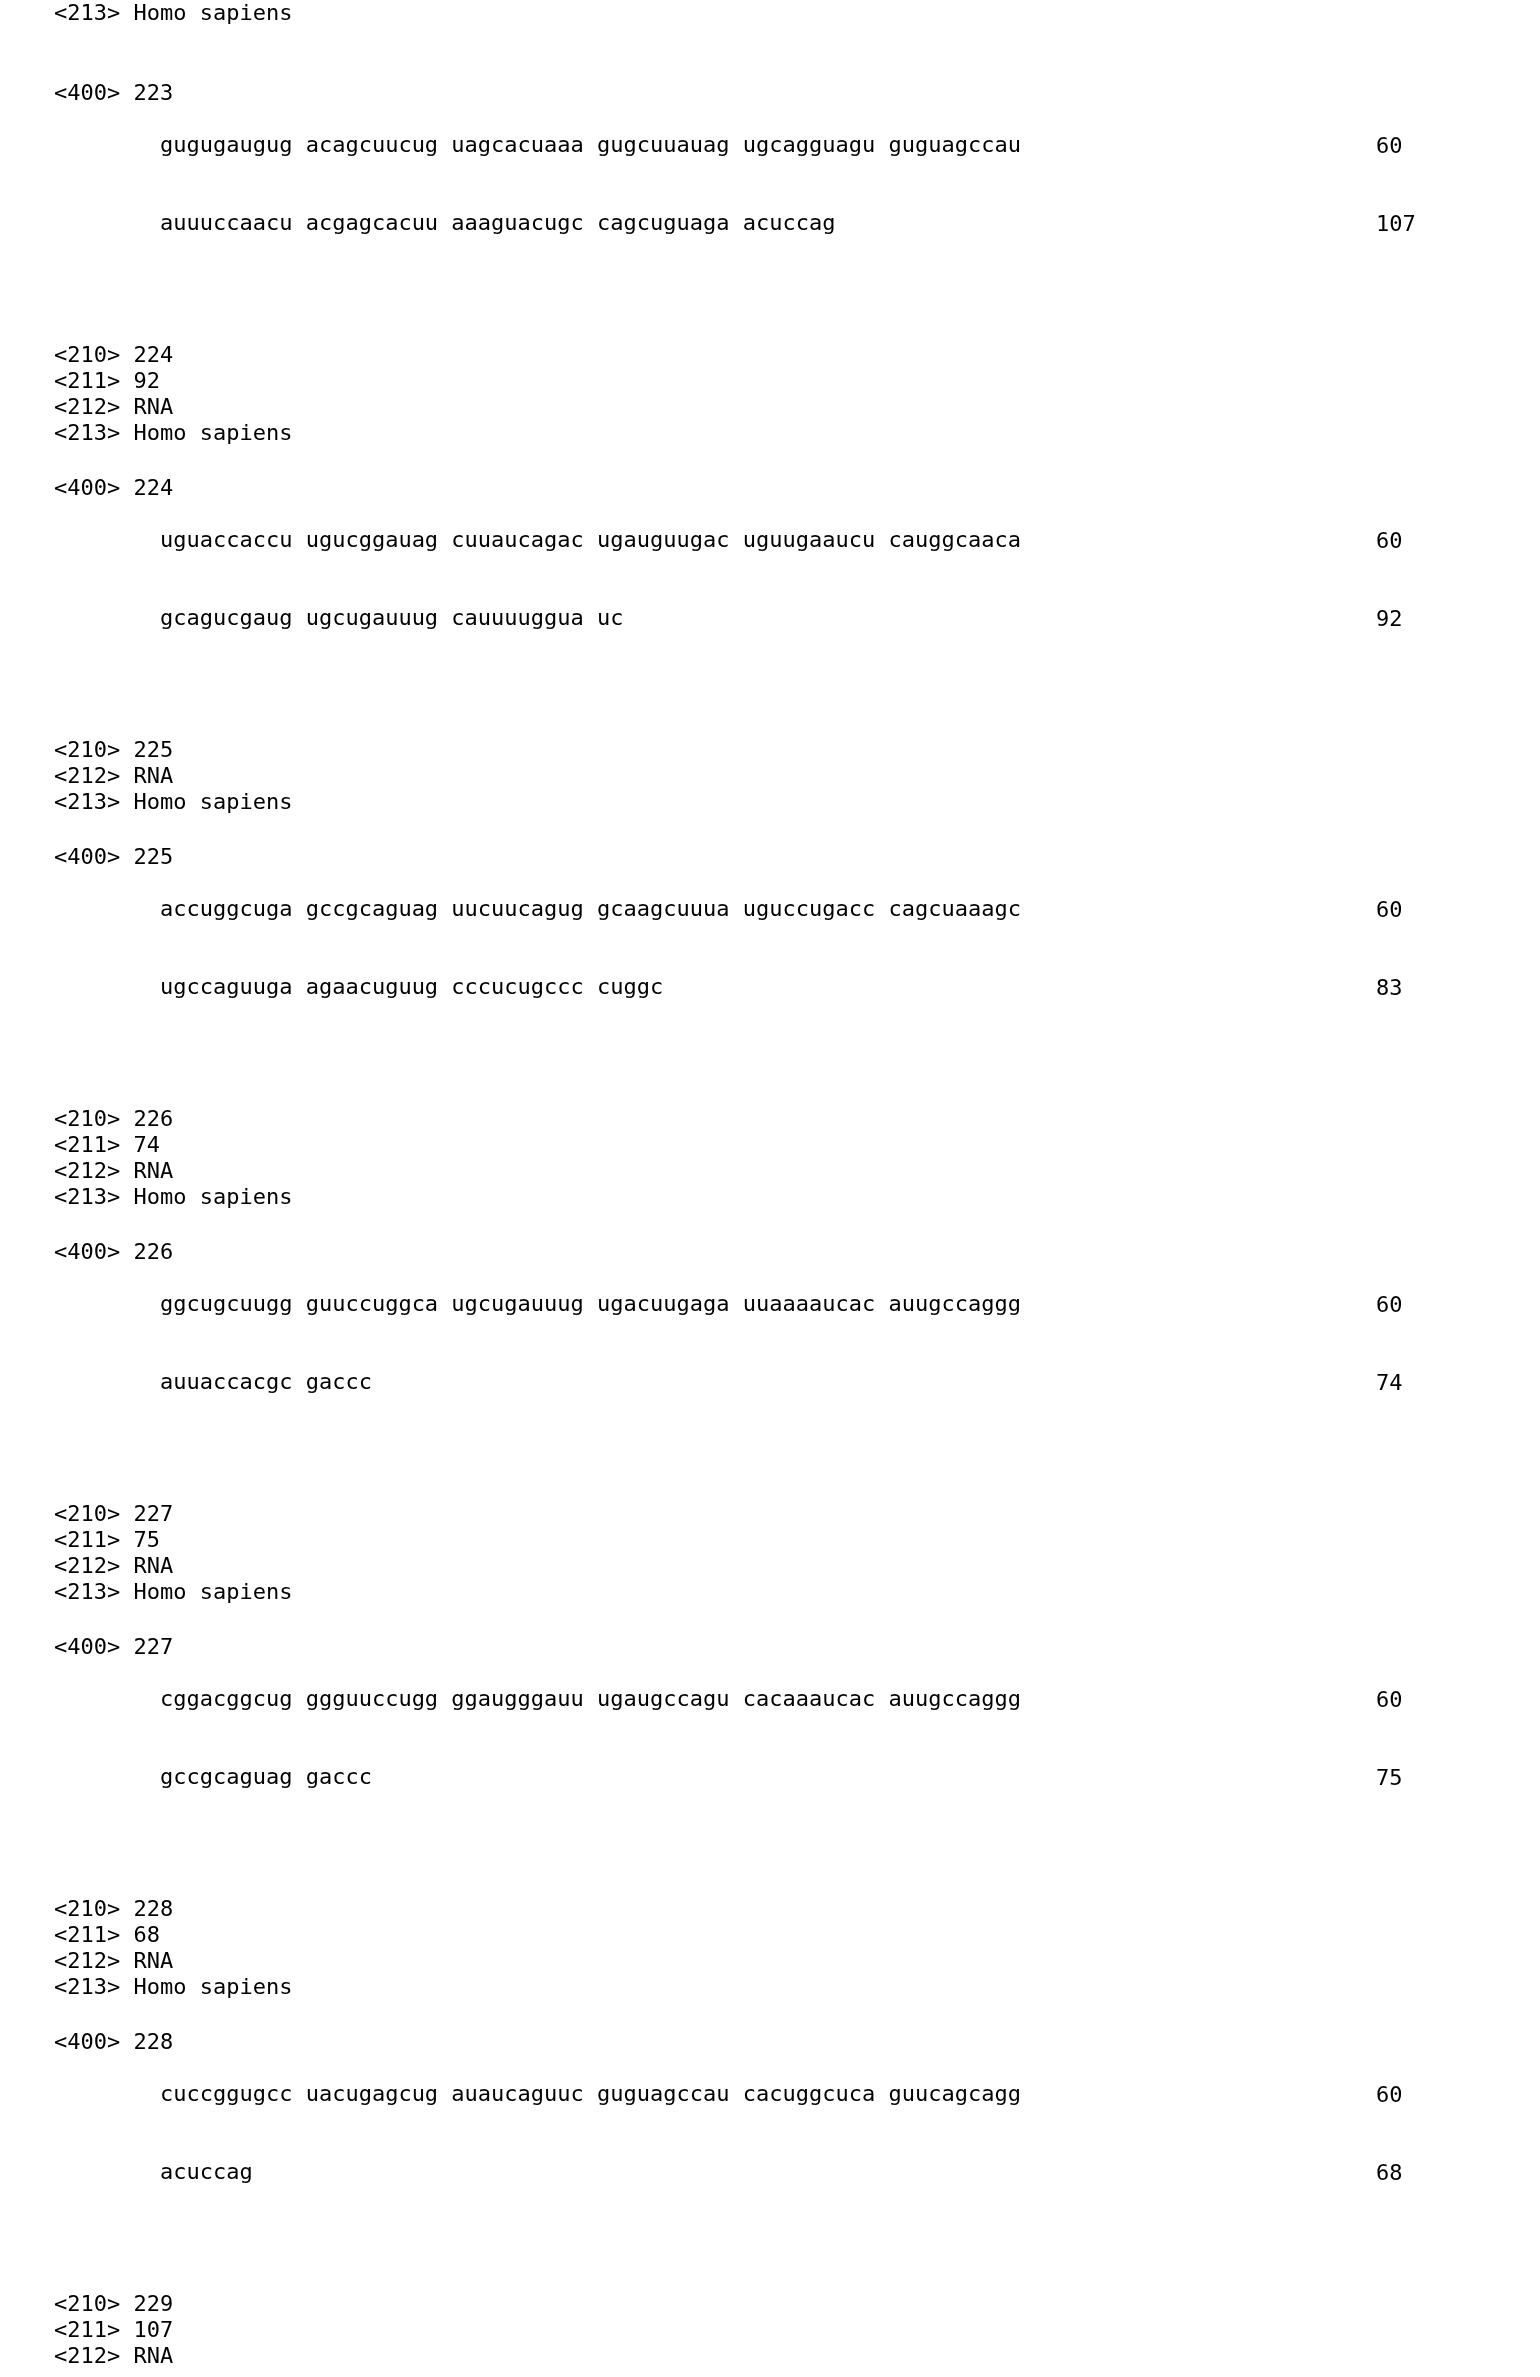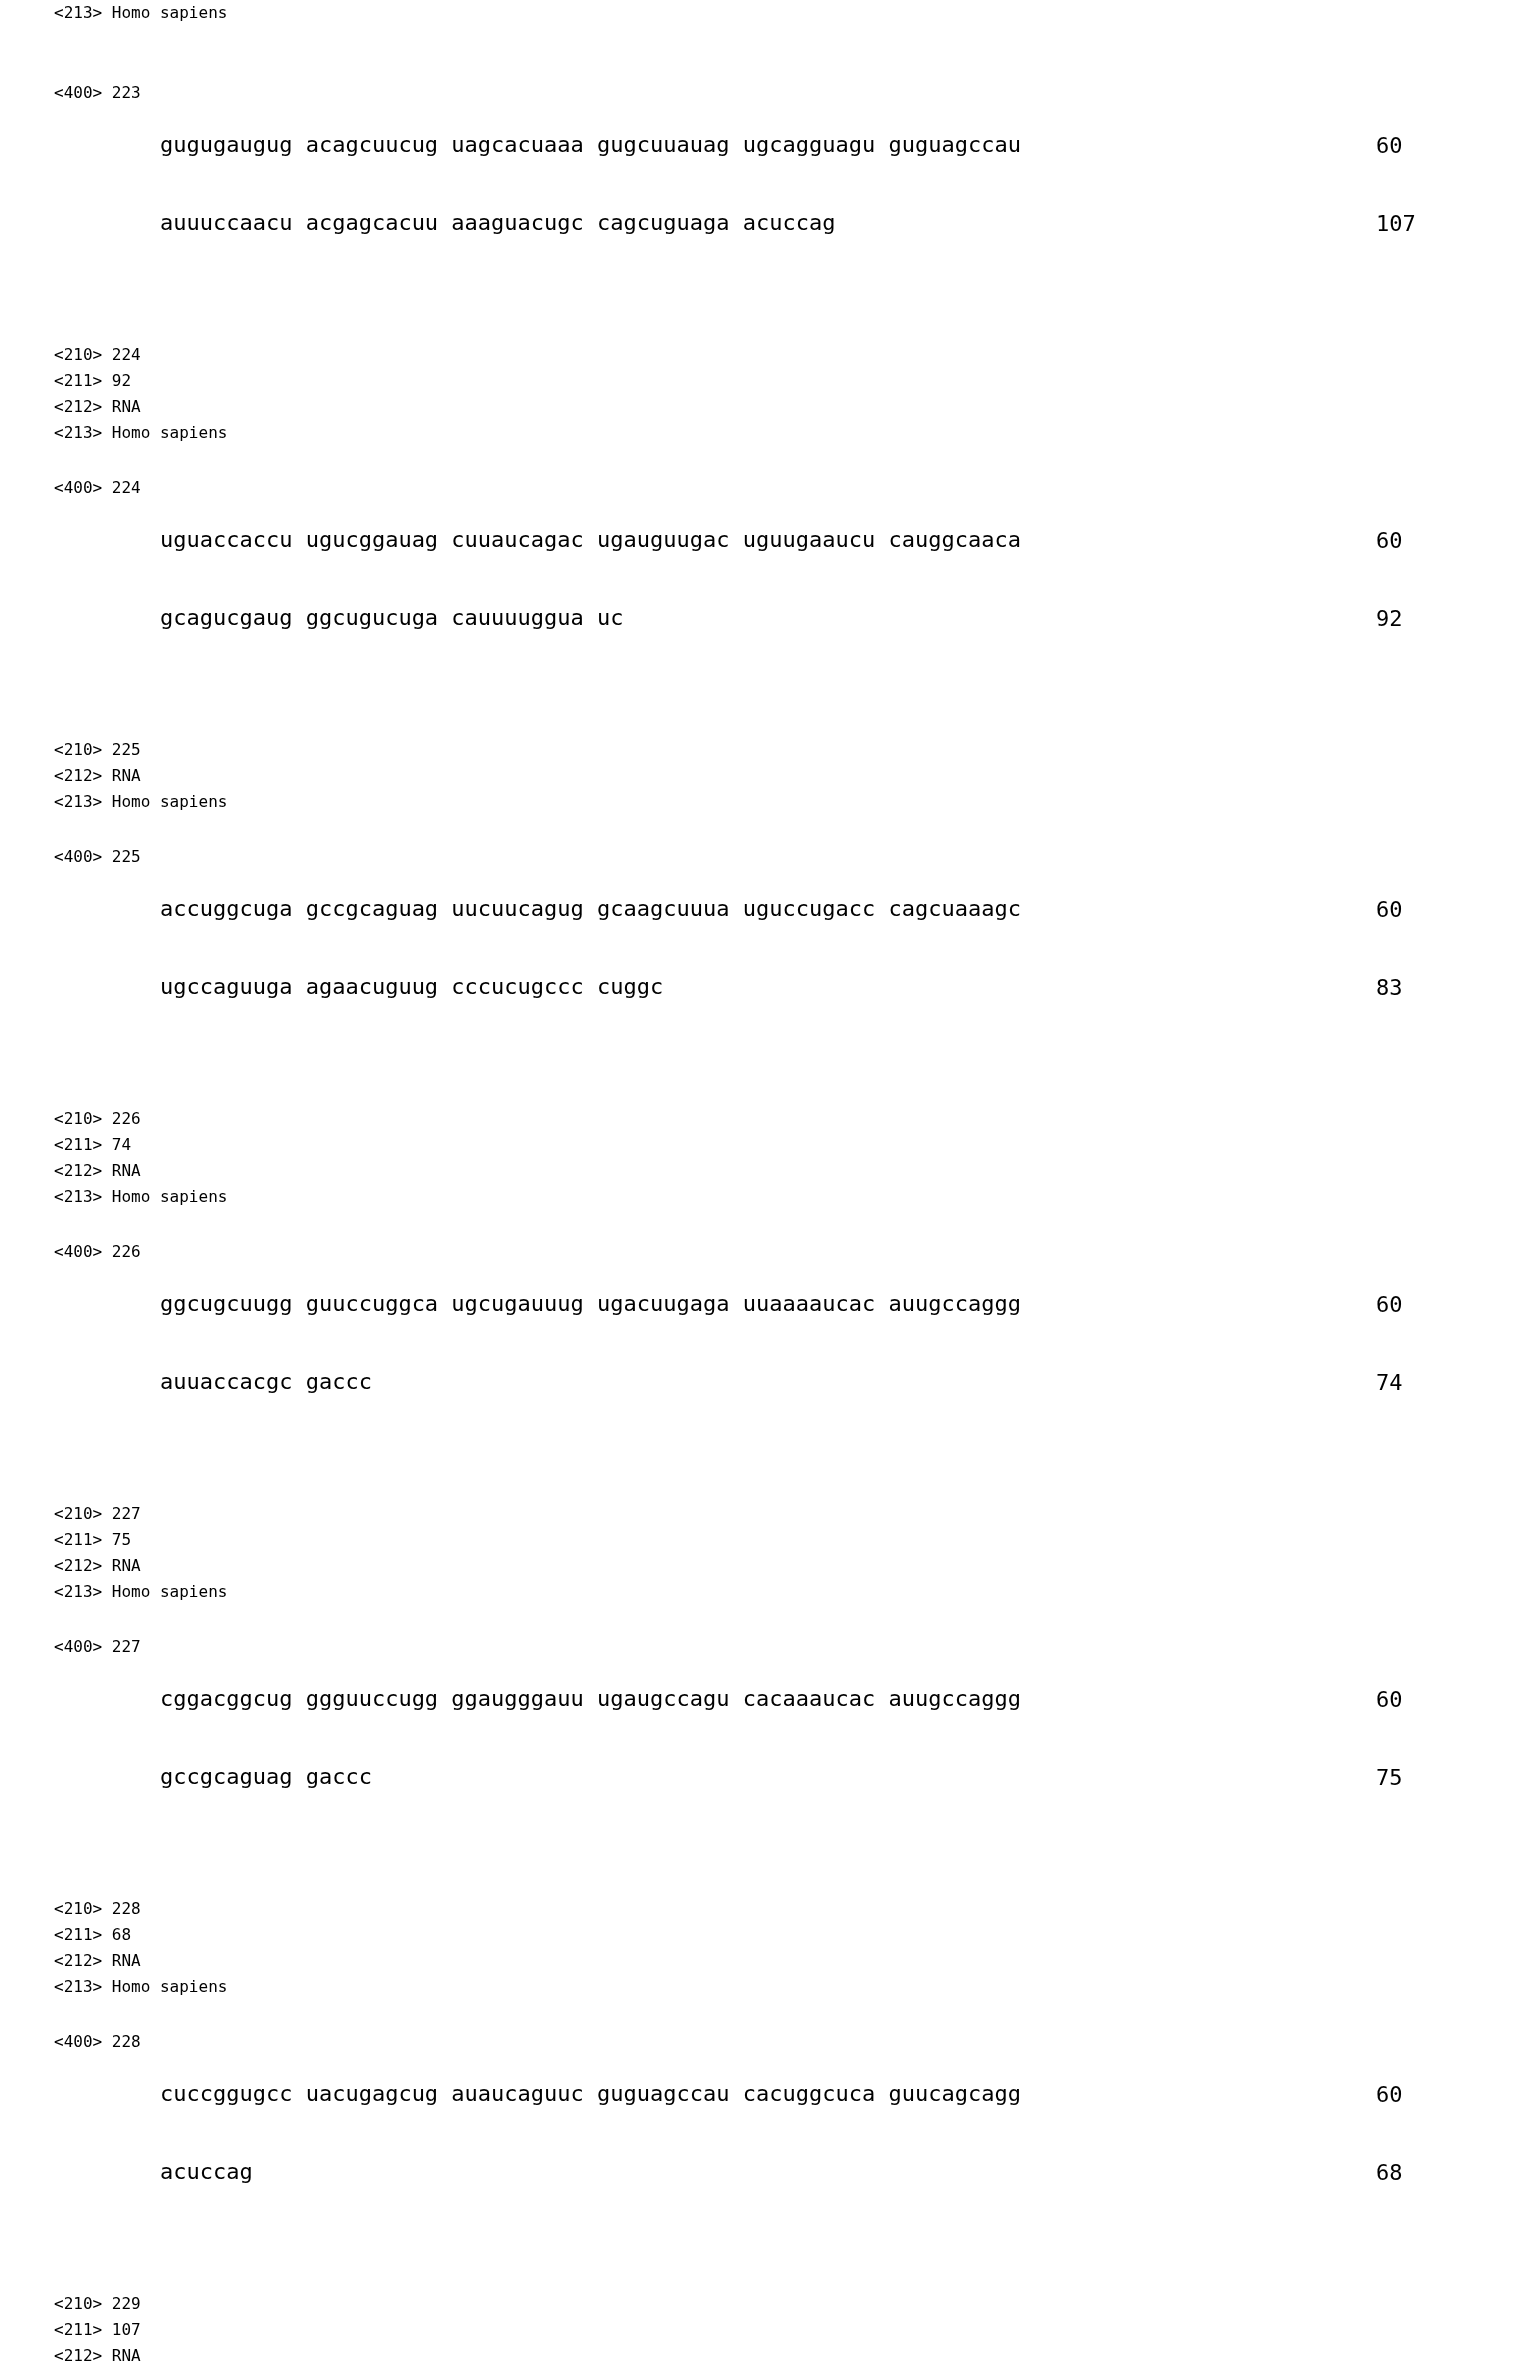--- a/index.html
+++ b/index.html
@@ -22,21 +22,21 @@
   .sheet {
     padding-left: 54px;
     padding-top: 0px;
   }
   .block {
     margin: 0;
     padding: 0;
   }
   .line {
     font-family: "DejaVu Sans Mono", monospace;
-    font-size: 16px;
+    font-size: 22px;
     line-height: 26px;
     white-space: pre;
     letter-spacing: 0px;
   }
   .gap-lg { height: 54px; }
   .gap-md { height: 29px; }
   .gap-sm { height: 26px; }
   .seqrow {
     position: relative;
     white-space: pre;
@@ -74,21 +74,21 @@
       <div class="line">&lt;210&gt; 224</div>
       <div class="line">&lt;211&gt; 92</div>
       <div class="line">&lt;212&gt; RNA</div>
       <div class="line">&lt;213&gt; Homo sapiens</div>
       <div class="gap-md"></div>
       <div class="line">&lt;400&gt; 224</div>
       <div class="seqrow">
         <span>uguaccaccu ugucggauag cuuaucagac ugauguugac uguugaaucu cauggcaaca</span><span class="num">60</span>
       </div>
       <div class="seqrow">
-        <span>gcagucgaug ggcugucuga cauuuuggua uc</span><span class="num">92</span>
+        <span>gcagucgaug ugcugauuug cauuuuggua uc</span><span class="num">92</span>
       </div>
     </div>
 
     <div class="gap-lg"></div>
     <div class="gap-sm"></div>
     <div class="block">
       <div class="line">&lt;210&gt; 225</div>
       <div class="line">&lt;212&gt; RNA</div>
       <div class="line">&lt;213&gt; Homo sapiens</div>
       <div class="gap-md"></div>

